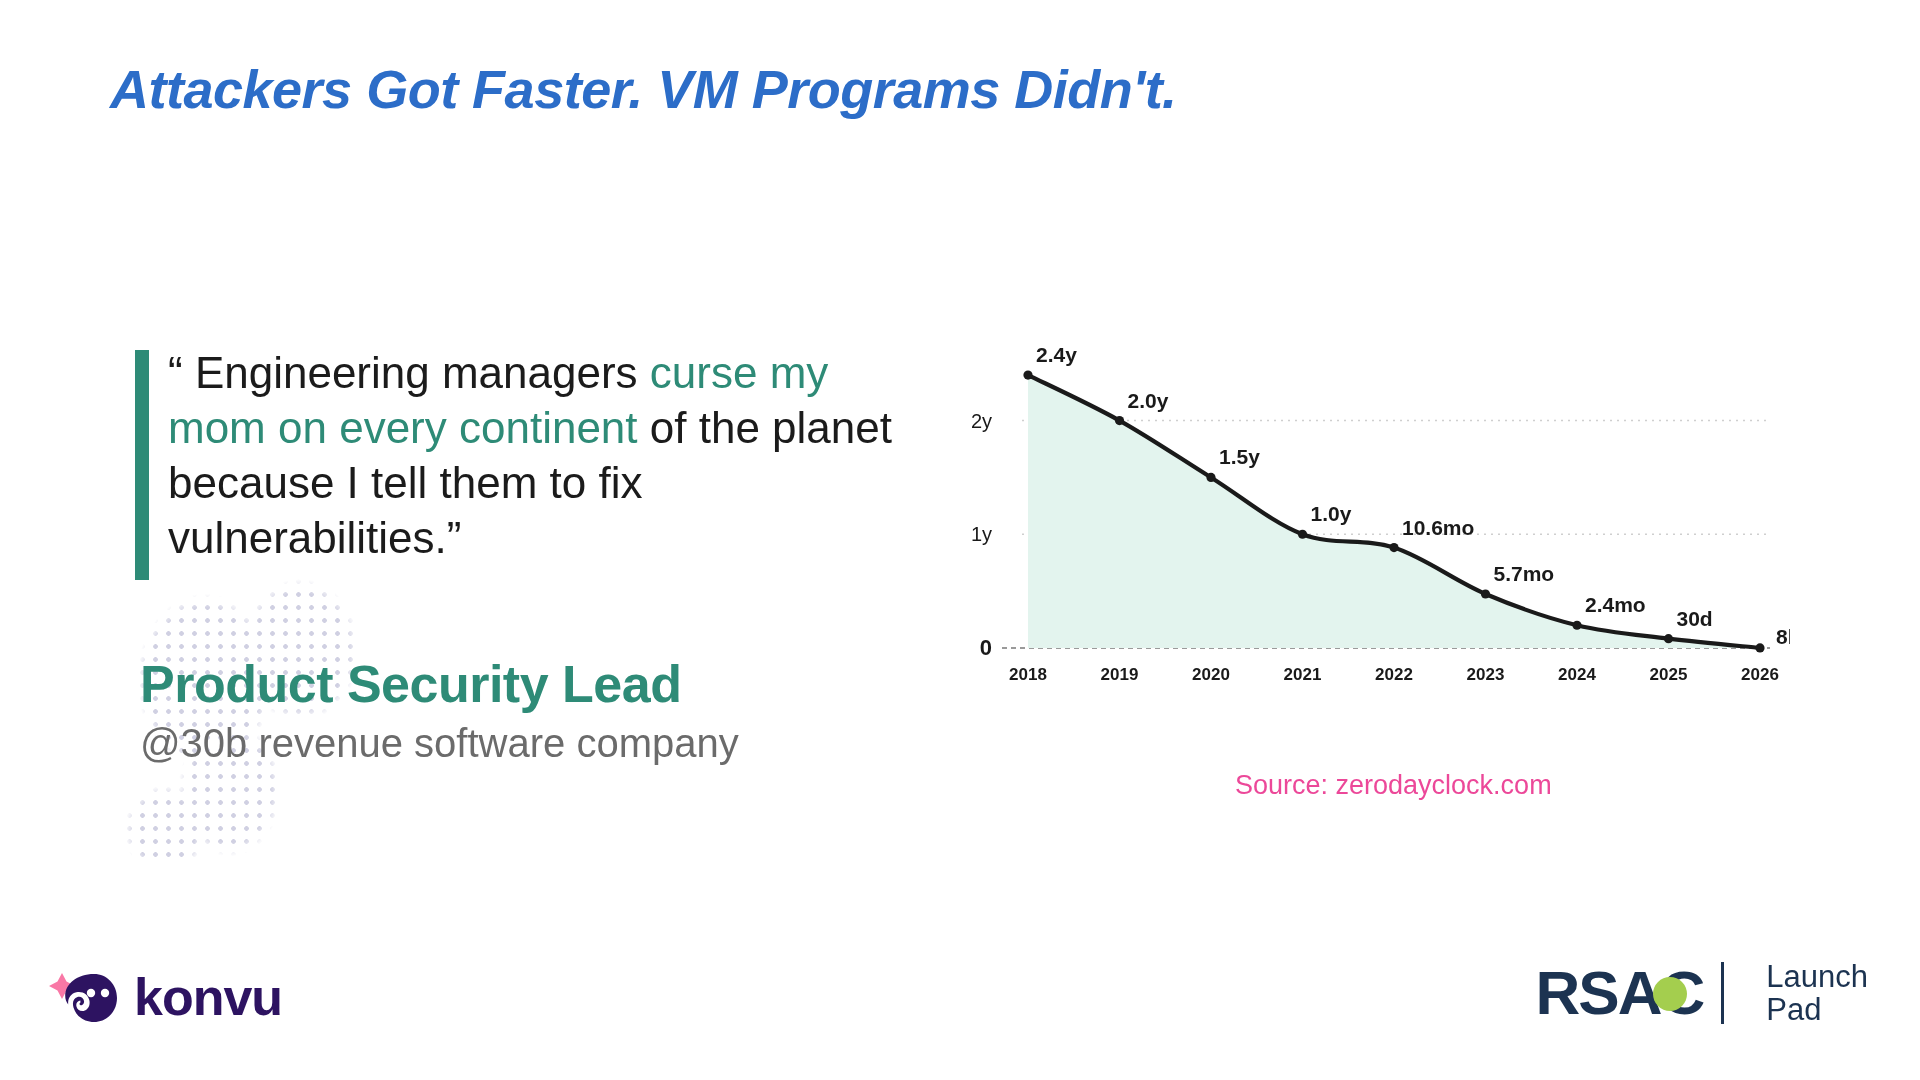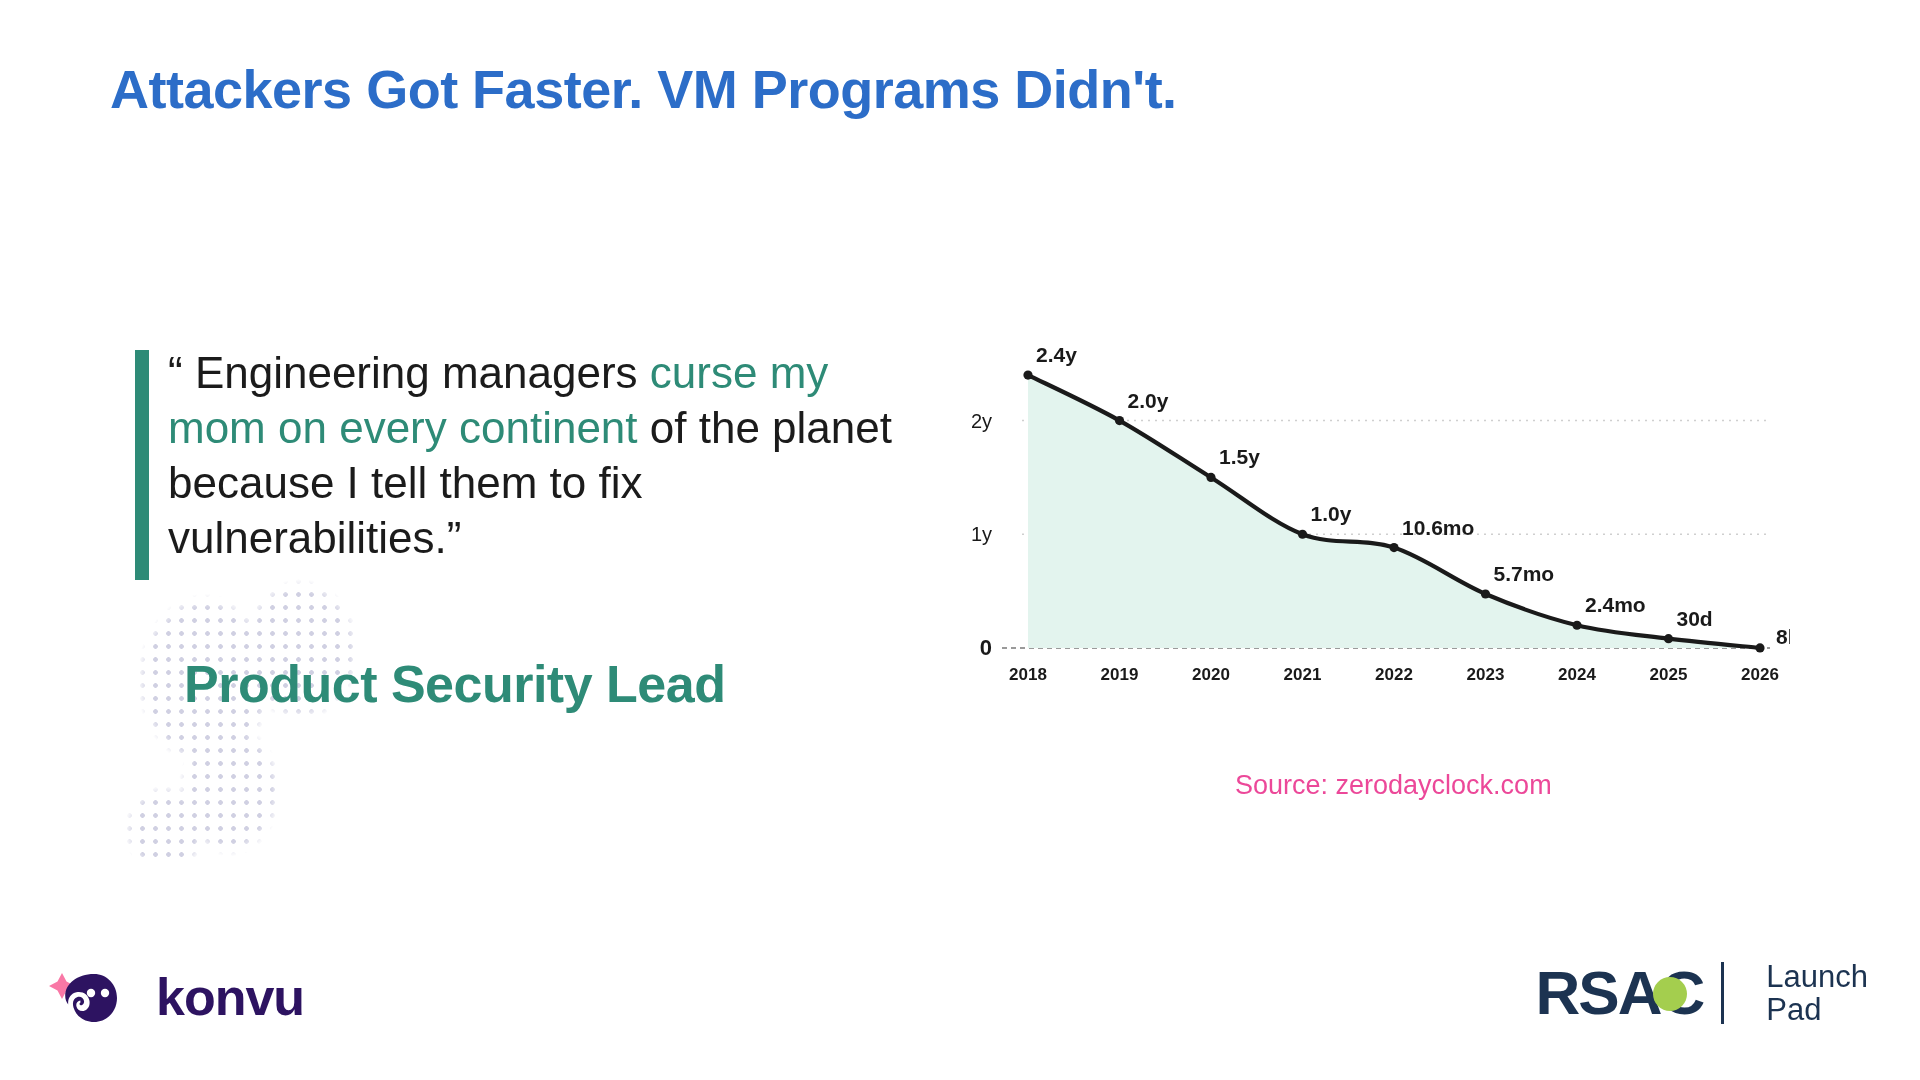--- a/index.html
+++ b/index.html
@@ -14,20 +14,21 @@
   
   #slide-title {
     position:absolute;
     left:110px;
     top:58px;
     font-size:54px;
     font-weight:bold;
     color:#2C6DC8;
     letter-spacing:-0.5px;
     white-space:nowrap;
+    font-style:italic;
   }
 
   
   #quote-block {
     position:absolute;
     left:135px;
     top:345px;
     width:760px;
   }
   #quote-bar {
@@ -66,21 +67,21 @@
        radial-gradient(ellipse 80px 95px at 190px 75px, #000 60%, transparent 75%),
        radial-gradient(ellipse 70px 90px at 120px 215px, #000 58%, transparent 74%),
        radial-gradient(ellipse 55px 60px at 55px 255px, #000 55%, transparent 75%);
     -webkit-mask-composite:source-over;
     mask-composite:add;
     opacity:.85;
     z-index:0;
   }
 
   
-  #attribution { position:absolute; left:140px; top:655px; z-index:2;margin-left:44px; }
+  #attribution { position:absolute; left:140px; top:655px; z-index:2; }
   #attribution-role {
     font-size:52px;
     font-weight:bold;
     color:#2E8B77;
     letter-spacing:-0.5px;
     line-height:1.15;
   }
   #attribution-company {
     font-size:40px;
     color:#6b6b6b;
@@ -105,21 +106,21 @@
     color:#ec4899;
   }
 
   
   #konvu-logo {
     position:absolute;
     left:48px;
     top:965px;
     display:flex;
     align-items:center;
-    gap:32px;
+    gap:10px;
   }
   #konvu-wordmark {
     font-size:52px;
     font-weight:bold;
     color:#2D1361;
     letter-spacing:-1px;
     line-height:1;
   }
   #rsac-logo {
     position:absolute;
@@ -157,20 +158,21 @@
 
 <div id="quote-block">
   <div id="quote-bar"></div>
   <div id="quote-text"><span>“</span><span> Engineering managers </span><span class="q-green">curse my mom on every continent</span><span> of the planet because I tell them to fix vulnerabilities.”</span></div>
 </div>
 
 <div id="dot-blob"></div>
 
 <div id="attribution">
   <div id="attribution-role">Product Security Lead</div>
+  <div id="attribution-company">@30b revenue software company</div>
 </div>
 
 <div id="chart-figure">
   <svg id="chart-svg" width="850" height="420" viewBox="0 0 850 420">
     <g id="grid-layer">
         <line x1="82" y1="90.54901960784312" x2="830" y2="90.54901960784312" stroke="#CFCFCF" stroke-width="1.6" stroke-dasharray="2 5"></line>
         <line x1="82" y1="204.27450980392155" x2="830" y2="204.27450980392155" stroke="#CFCFCF" stroke-width="1.6" stroke-dasharray="2 5"></line>
         <line x1="62" y1="318" x2="830" y2="318" stroke="#9A9A9A" stroke-width="2" stroke-dasharray="5 4"></line>
       </g>
     <g id="fill-layer">

